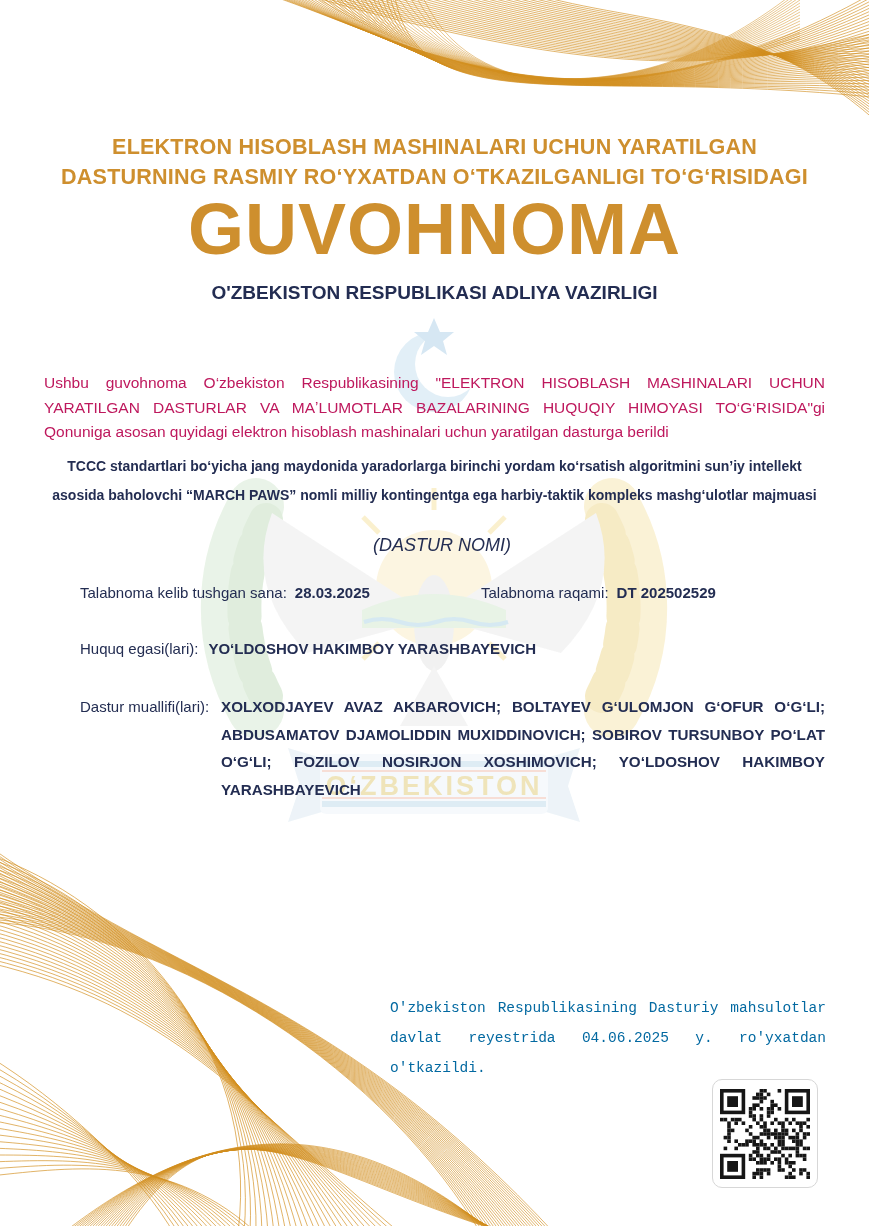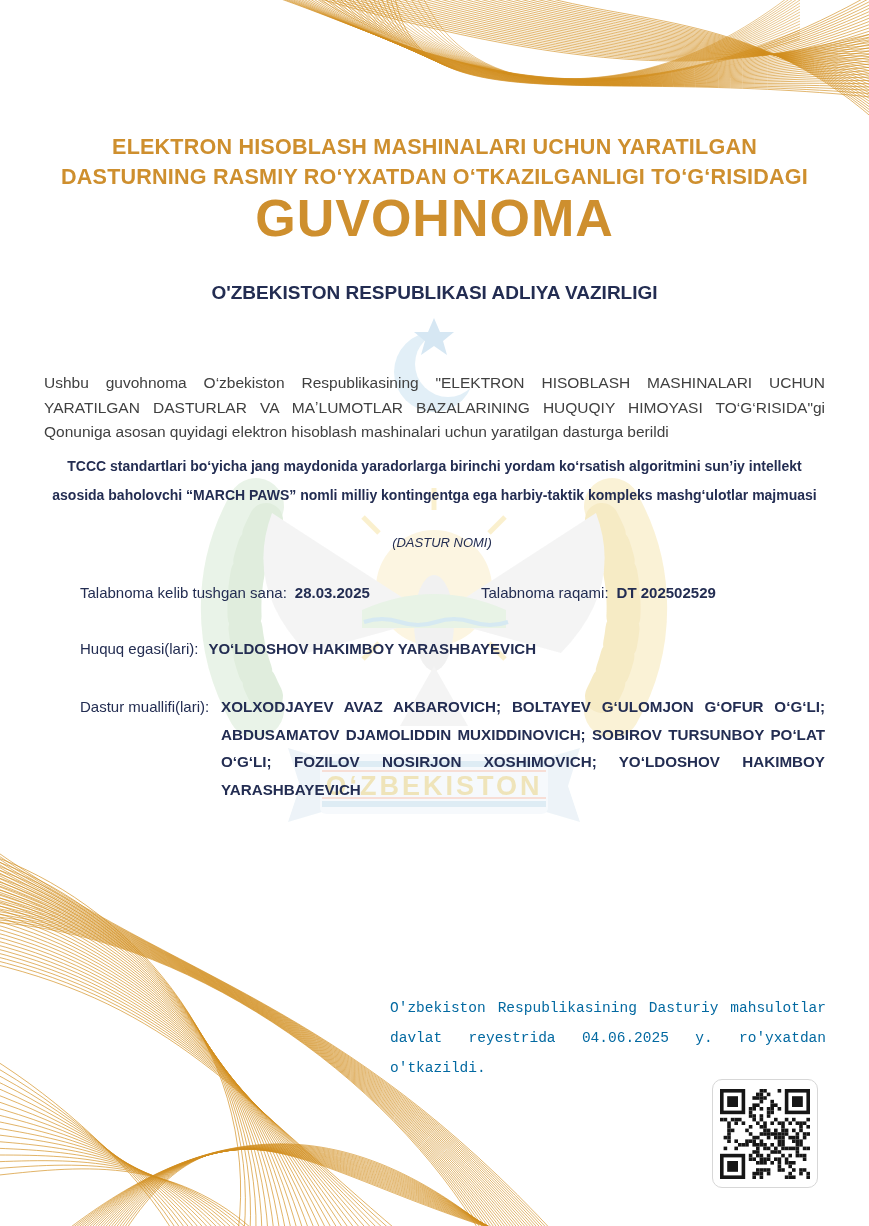--- a/index.html
+++ b/index.html
@@ -19,44 +19,44 @@
   .content{position:absolute;inset:0;z-index:2;}
   .hdr-line{
     position:absolute;left:0;right:0;text-align:center;
     color:#CE8F2E;font-weight:bold;font-size:22px;letter-spacing:.2px;
     transform:scaleX(.98);
   }
   .hdr1{top:134px;}
   .hdr2{top:164px;}
   .big-title{
     position:absolute;left:0;right:0;top:188px;text-align:center;
-    color:#CE8F2E;font-weight:bold;font-size:52px;letter-spacing:1px;
+    color:#CE8F2E;font-weight:bold;font-size:72px;letter-spacing:1px;
   }
   .ministry{
     position:absolute;left:0;right:0;top:282px;text-align:center;
     font-weight:bold;font-size:19px;color:#232D52;
   }
   .cert-no{
     position:absolute;left:0;right:0;top:326px;text-align:center;
     font-weight:bold;font-size:20px;color:#232D52;
   }
   .intro{
     position:absolute;left:44px;right:44px;top:371px;
-    font-size:15.5px;line-height:24.5px;text-align:justify;color:#404040;
+    font-size:15.5px;line-height:24.5px;text-align:justify;color:#be185d;
   }
   .prog-wrap{
     position:absolute;left:40px;right:40px;top:452px;text-align:center;
   }
   .prog-name{
     display:inline-block;max-width:772px;
     font-weight:bold;font-size:14px;line-height:28.5px;color:#232D52;
   }
   .prog-caption{
     position:absolute;left:0;right:0;top:535px;text-align:center;
-    font-style:italic;font-size:13px;color:#232D52;padding-left:15px;
+    font-style:italic;font-size:18px;color:#232D52;padding-left:15px;
   }
   .field-label{font-size:15px;color:#232D52;margin-left:36px;}
   .field-value{font-weight:bold;font-size:15px;color:#232D52;}
   .row-dates{position:absolute;left:44px;right:44px;top:584px;}
   .grp-date{position:absolute;left:0;top:0;}
   .grp-num{position:absolute;left:401px;top:0;}
   .grp-date .field-value,.grp-num .field-value{margin-left:8px;}
   .row-holder{position:absolute;left:44px;right:44px;top:640px;}
   .row-holder .field-value{margin-left:10px;}
   .row-authors{

